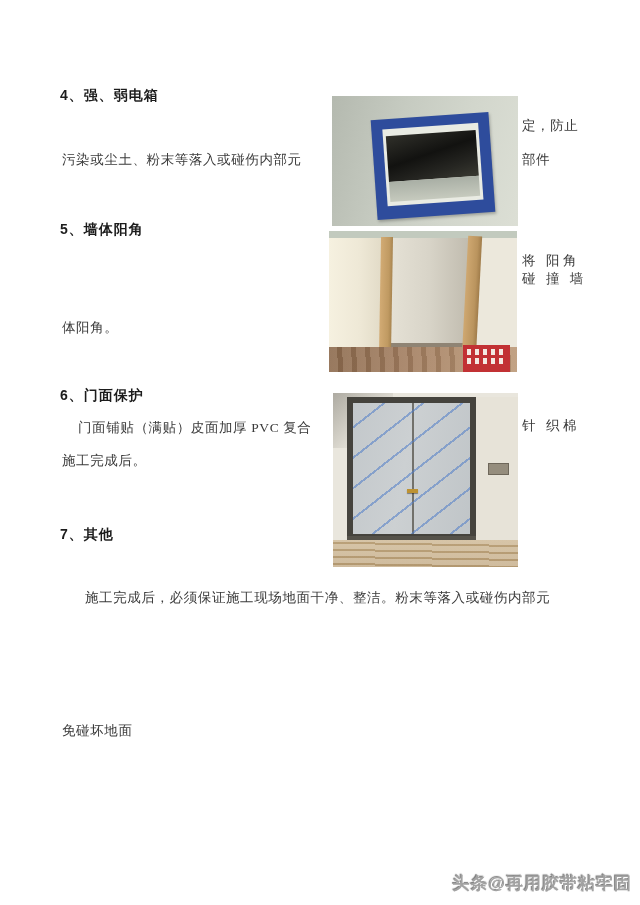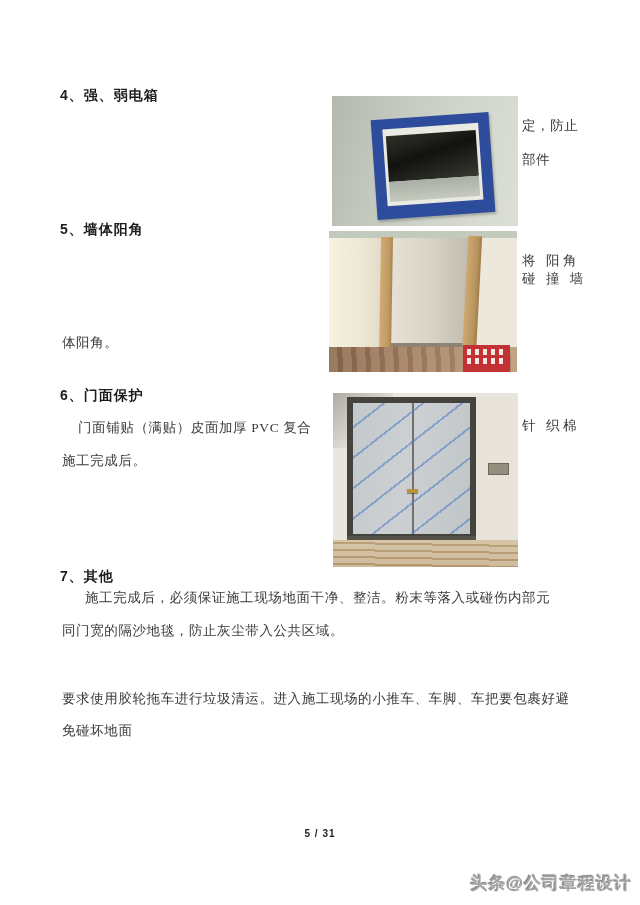--- a/index.html
+++ b/index.html
@@ -80,35 +80,36 @@
     color:#a2a2a2;letter-spacing:1px;
     text-shadow:1px 1px 0 #ffffff,-1px -1px 1px #787878;}
 </style>
 </head>
 <body>
 
 <div id="page">
 
   <div class="heading" style="left:60px;top:87px">4、强、弱电箱</div>
   <div class="rightfrag" style="top:117px;letter-spacing:0.6px">定，防止</div>
+  <div class="bodyline" style="left:62px;top:151px">污染或尘土、粉末等落入或碰伤内部元</div>
   <div class="rightfrag" style="top:151px;letter-spacing:0.6px">部件</div>
 
   <div id="photo1" class="photo">
     <div class="p1-frame">
       <div class="p1-white">
         <div class="p1-panel"></div>
         <div class="p1-panelbtm"></div>
       </div>
     </div>
   </div>
 
   <div class="heading" style="left:60px;top:221px">5、墙体阳角</div>
   <div class="rightfrag" style="top:252px">将 阳角</div>
   <div class="rightfrag" style="top:270px">碰 撞 墙</div>
-  <div class="bodyline" style="left:62px;top:334px">体阳角。</div>
+  <div class="bodyline" style="left:62px;top:319px">体阳角。</div>
 
   <div id="photo2" class="photo">
     <div class="p2-ceiling"></div>
     <div class="p2-leftwall"></div>
     <div class="p2-opening"></div>
     <div class="p2-skirt"></div>
     <div class="p2-rightwall"></div>
     <div class="p2-jambL"></div>
     <div class="p2-jambR"></div>
     <div class="p2-floor"></div>
@@ -130,22 +131,19 @@
       <div class="p3-door">
         <div class="p3-seam"></div>
         <div class="p3-handle"></div>
       </div>
     </div>
     <div class="p3-threshold"></div>
     <div class="p3-floor"></div>
     <div class="p3-latch"></div>
   </div>
 
-  <div class="heading" style="left:60px;top:568px">7、其他</div>
+  <div class="heading" style="left:60px;top:526px">7、其他</div>
   <div class="bodyline" style="left:85px;top:589px">施工完成后，必须保证施工现场地面干净、整洁。粉末等落入或碰伤内部元</div>
-  <div class="bodyline" style="left:62px;top:622px">同门宽的隔沙地毯，防止灰尘带入公共区域。</div>
-  <div class="bodyline" style="left:62px;top:690px">要求使用胶轮拖车进行垃圾清运。进入施工现场的小推车、车脚、车把要包裹好避</div>
   <div class="bodyline" style="left:62px;top:722px">免碰坏地面</div>
 
-  <div id="page-number">5 / 31</div>
-  <div id="watermark">头条@公司章程设计</div>
+  <div id="watermark">头条@再用胶带粘牢固</div>
 
 </div>
 
 </body></html>

